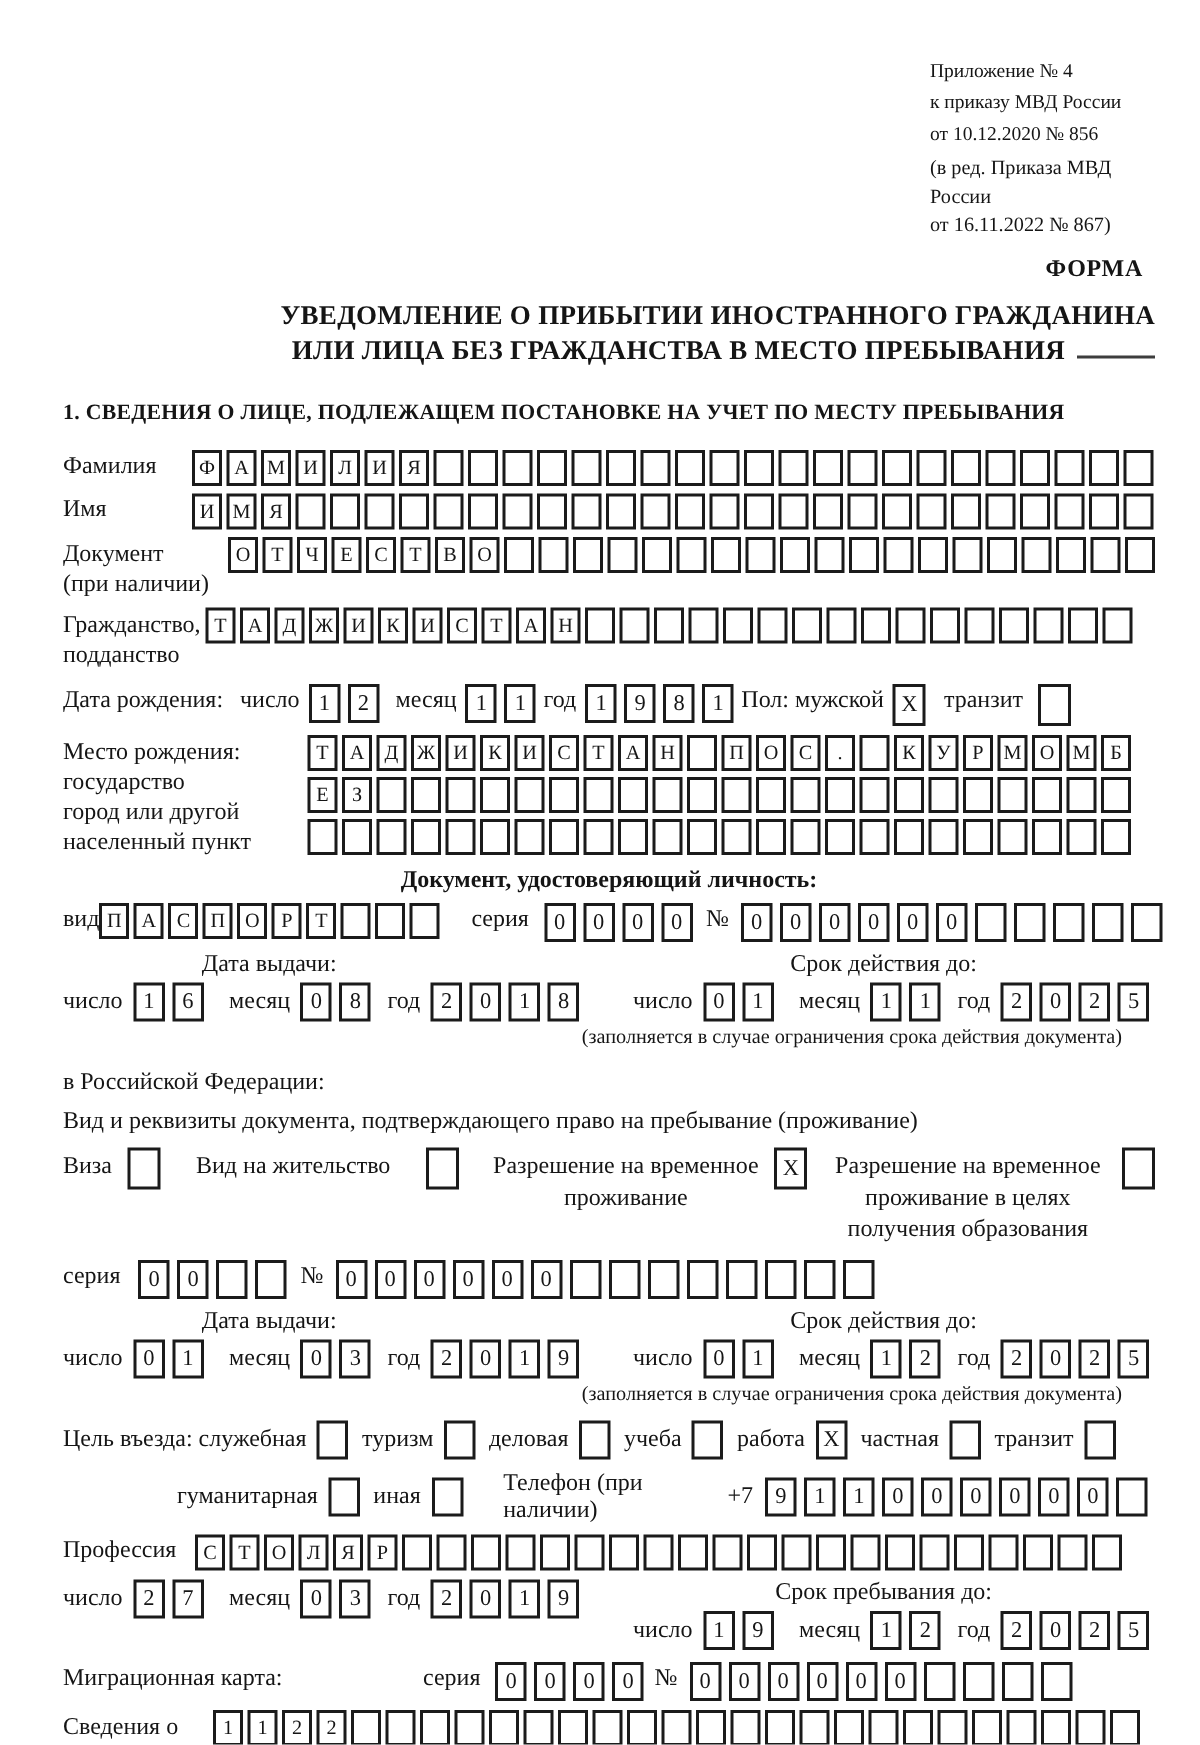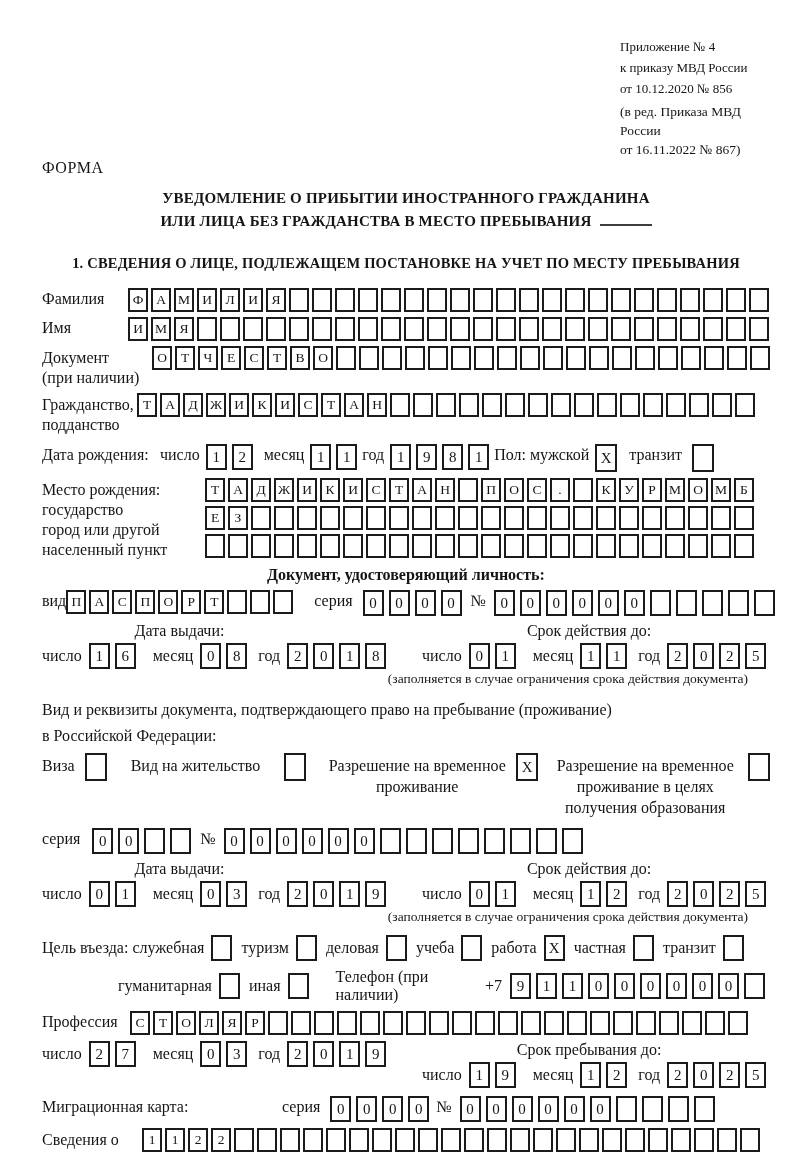--- a/index.html
+++ b/index.html
@@ -1,26 +1,26 @@
 <!DOCTYPE html>
 <html><head>
 <meta charset="utf-8">
 <style>
   html,body{margin:0;padding:0;background:#fff;}
   body{width:800px;height:1163px;color:#151515;font-family:"Liberation Serif","DejaVu Serif",serif;overflow:hidden;}
   .page{padding:36px 30px 0 42px;}
 
   .appendix{margin-left:578px;font-size:13px;line-height:21px;}
   .appendix-small{margin-left:578px;font-size:13.5px;line-height:19px;margin-top:3px;}
-  .forma{padding-right:8px;font-weight:normal;font-size:16px;margin-top:0;letter-spacing:.5px;}
-
-  .title{text-align:center;font-weight:bold;font-size:15px;line-height:23px;margin-top:10px;letter-spacing:.2px;}
+  .forma{text-align:right;padding-right:8px;font-weight:bold;font-size:16px;margin-top:12px;letter-spacing:.5px;}
+
+  .title{text-align:right;font-weight:bold;font-size:18px;line-height:23px;margin-top:10px;letter-spacing:.2px;}
   .title-underline{display:inline-block;width:52px;border-bottom:2px solid #3d3d3d;height:2px;margin-left:8px;}
 
-  .sec-heading{font-weight:bold;font-size:14.5px;text-align:center;margin-top:22px;margin-bottom:16px;letter-spacing:.2px;}
+  .sec-heading{font-weight:bold;font-size:14.5px;margin-top:22px;margin-bottom:16px;letter-spacing:.2px;}
 
   .frow{display:flex;align-items:flex-start;margin-bottom:5px;font-size:16px;}
   .lbl{flex:none;padding-top:2px;}
   .lbl span{display:block;line-height:20px;}
   .cells{display:flex;flex-wrap:nowrap;}
   .cell{flex:none;width:16px;height:20px;border:2px solid #1b1b1b;margin-right:3px;text-align:center;
         font-size:13.5px;line-height:20px;background:#fff;}
   .dcells .cell{width:17px;height:22px;line-height:22px;margin-right:5px;font-size:15px;}
   .cb{flex:none;display:inline-block;width:18px;height:24px;border:2px solid #1b1b1b;text-align:center;
       line-height:24px;font-size:15px;background:#fff;}
@@ -407,22 +407,22 @@
             <span class="cell">0</span>
             <span class="cell">2</span>
             <span class="cell">5</span>
           </span>
       </div>
     </div>
   </div>
   <div class="note">(заполняется в случае ограничения срока действия документа)</div>
 
   <div class="intro">
+    <div>в Российской Федерации:</div>
     <div>Вид и реквизиты документа, подтверждающего право на пребывание (проживание)</div>
-    <div>в Российской Федерации:</div>
   </div>
 
   <div class="opt-row">
     <span class="opt-label">Виза</span>
     <span class="cb"></span>
     <span class="opt-label" style="margin-left:10px">Вид на жительство</span>
     <span class="cb" style="margin-left:24px"></span>
     <span class="opt-label" style="width:178px;margin-left:8px">Разрешение на временное проживание</span>
     <span class="cb">X</span>
     <span class="opt-label" style="width:186px">Разрешение на временное проживание в целях получения образования</span>

